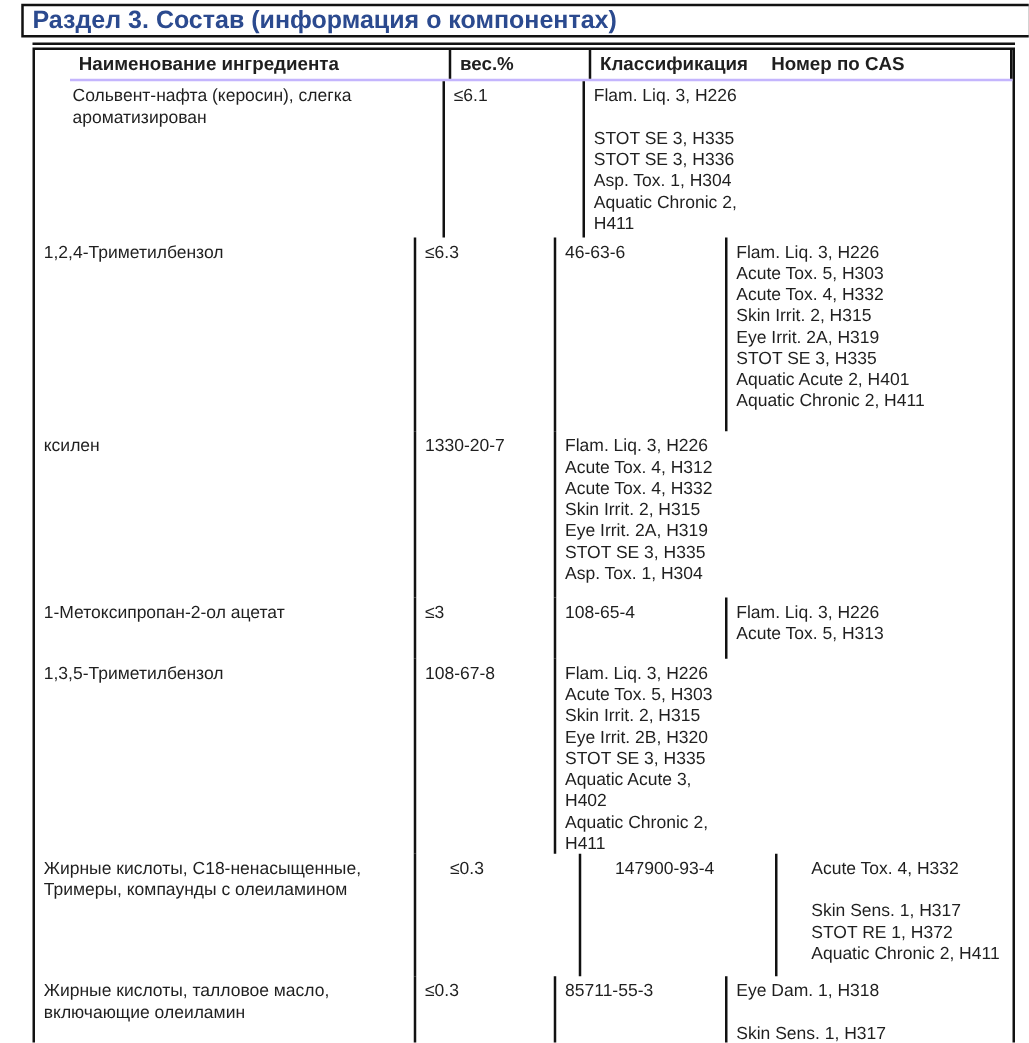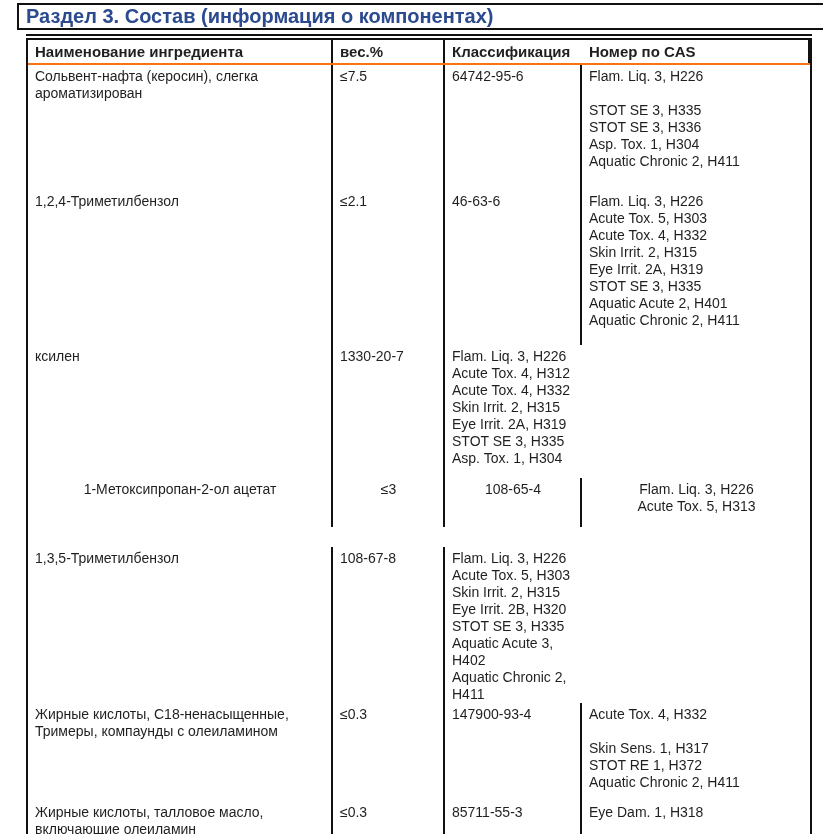--- a/index.html
+++ b/index.html
@@ -56,21 +56,22 @@
     border: 2px solid #111111;
     box-sizing: border-box;
     background: #ffffff;
   }
   .t-row {
     display: grid;
     grid-template-columns: 305px 112px 137px 1fr;
     box-sizing: border-box;
   }
   .t-row.header {
-    border-bottom: 2px solid #f97316;
+    border-bottom: 2px solid #c4b5fd;
+    margin-left: 28px;
   }
   .t-cell {
     box-sizing: border-box;
     padding: 3px 6px 0 7px;
     font-size: 14px;
     line-height: 17px;
     white-space: pre-line;
     overflow: hidden;
   }
   .t-cell.v-border {
@@ -78,26 +79,26 @@
   }
   .t-row.header .t-cell {
     font-weight: 700;
     font-size: 15px;
     line-height: 19px;
     padding-top: 2px;
     padding-bottom: 2px;
     white-space: nowrap;
   }
   
-  .t-body .t-row:nth-child(1) { min-height: 125px; }
+  .t-body .t-row:nth-child(1) { min-height: 125px; padding-left: 23px; }
   .t-body .t-row:nth-child(2) { min-height: 155px; }
   .t-body .t-row:nth-child(3) { min-height: 133px; }
-  .t-body .t-row:nth-child(4) { min-height: 49px; text-align: center;  }
-  .t-body .t-row:nth-child(5) { min-height: 138px; margin-top: 20px; }
-  .t-body .t-row:nth-child(6) { min-height: 98px;  }
+  .t-body .t-row:nth-child(4) { min-height: 49px;  }
+  .t-body .t-row:nth-child(5) { min-height: 138px; }
+  .t-body .t-row:nth-child(6) { min-height: 98px; gap: 20px;  }
   .t-body .t-row:nth-child(7) { min-height: 180px; }
   .t-body .t-cell { height: 100%; }
   .t-body .t-row { align-items: stretch; }
 </style>
 </head>
 <body>
 
 <div class="page">
 
   <div class="title-box">
@@ -110,33 +111,32 @@
     <div class="t-row header">
       <div class="t-cell v-border">Наименование ингредиента</div>
       <div class="t-cell v-border">вес.%</div>
       <div class="t-cell">Классификация</div>
       <div class="t-cell v-border">Номер по CAS</div>
     </div>
     <div class="t-body" id="t-body">
   <div class="t-row">
     <div class="t-cell v-border c-name">Сольвент-нафта (керосин), слегка
 ароматизирован</div>
-    <div class="t-cell v-border c-wt">≤7.5</div>
-    <div class="t-cell v-border c-cas">64742-95-6</div>
+    <div class="t-cell v-border c-wt">≤6.1</div>
     <div class="t-cell c-class">Flam. Liq. 3, H226
 
 STOT SE 3, H335
 STOT SE 3, H336
 Asp. Tox. 1, H304
 Aquatic Chronic 2, H411</div>
   </div>
 
   <div class="t-row">
     <div class="t-cell v-border c-name">1,2,4-Триметилбензол</div>
-    <div class="t-cell v-border c-wt">≤2.1</div>
+    <div class="t-cell v-border c-wt">≤6.3</div>
     <div class="t-cell v-border c-cas">46-63-6</div>
     <div class="t-cell c-class">Flam. Liq. 3, H226
 Acute Tox. 5, H303
 Acute Tox. 4, H332
 Skin Irrit. 2, H315
 Eye Irrit. 2A, H319
 STOT SE 3, H335
 Aquatic Acute 2, H401
 Aquatic Chronic 2, H411</div>
   </div>

